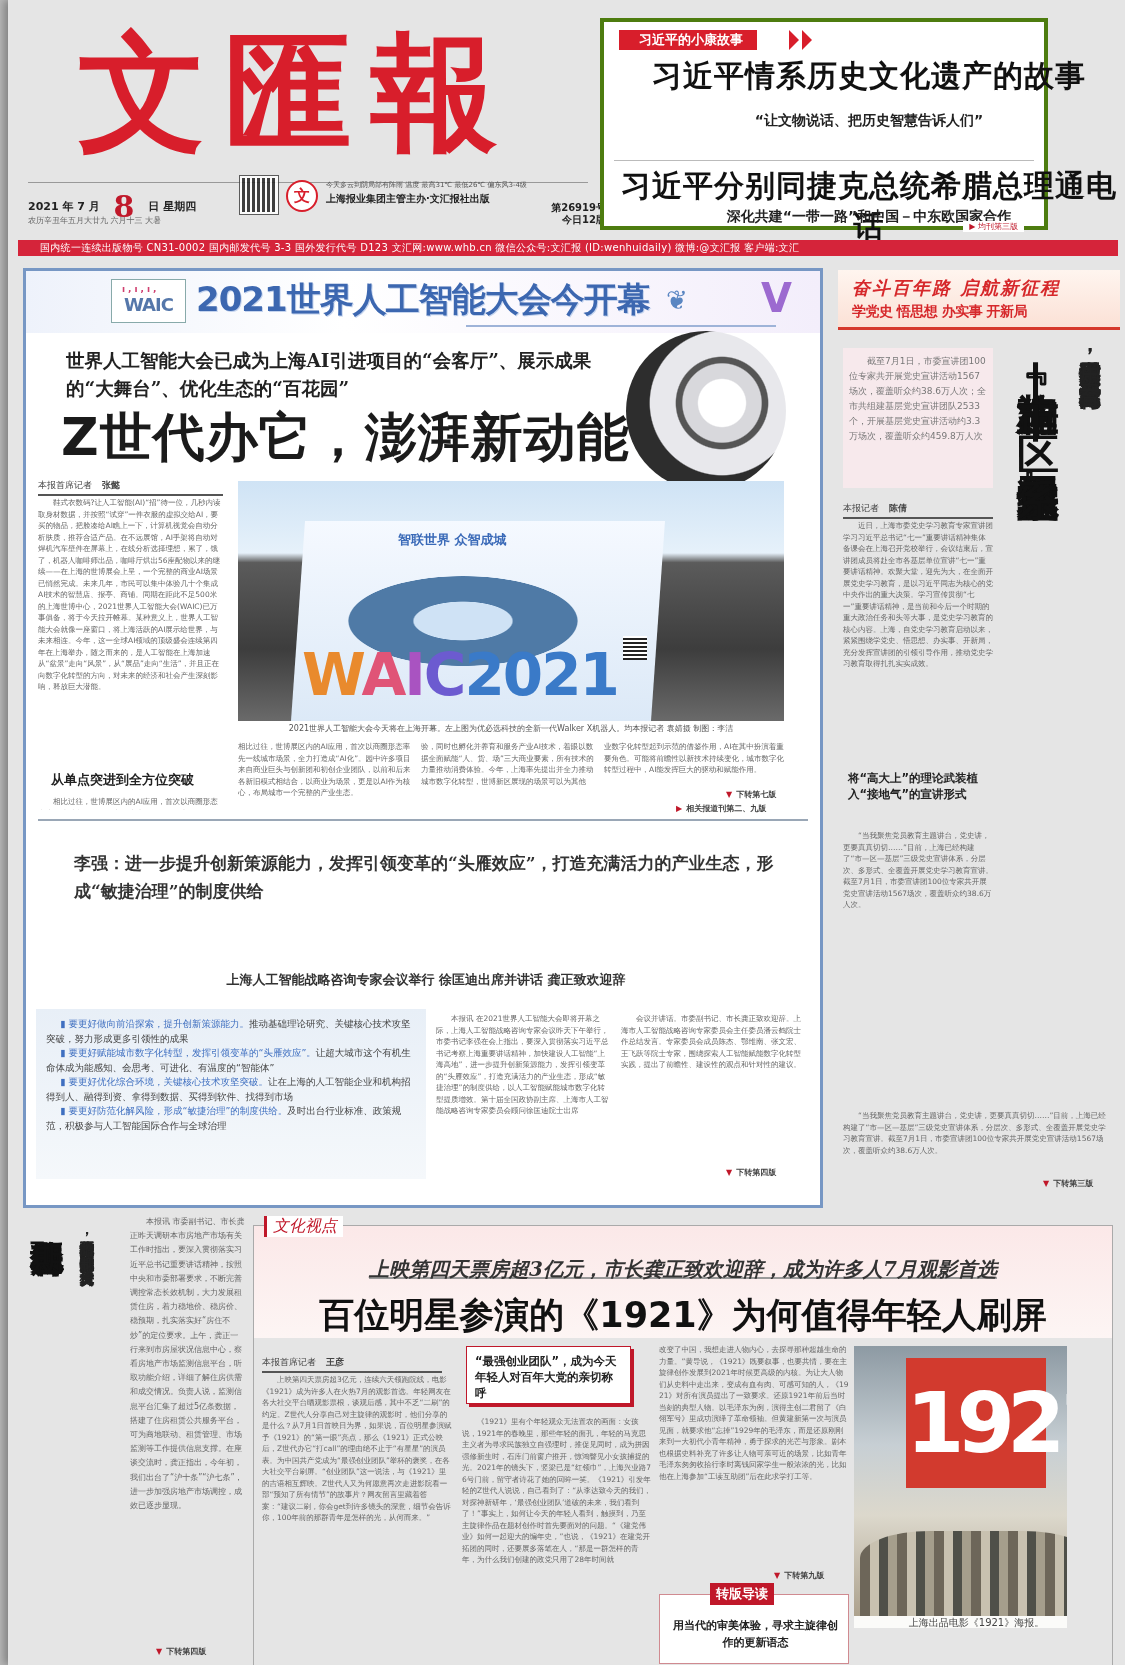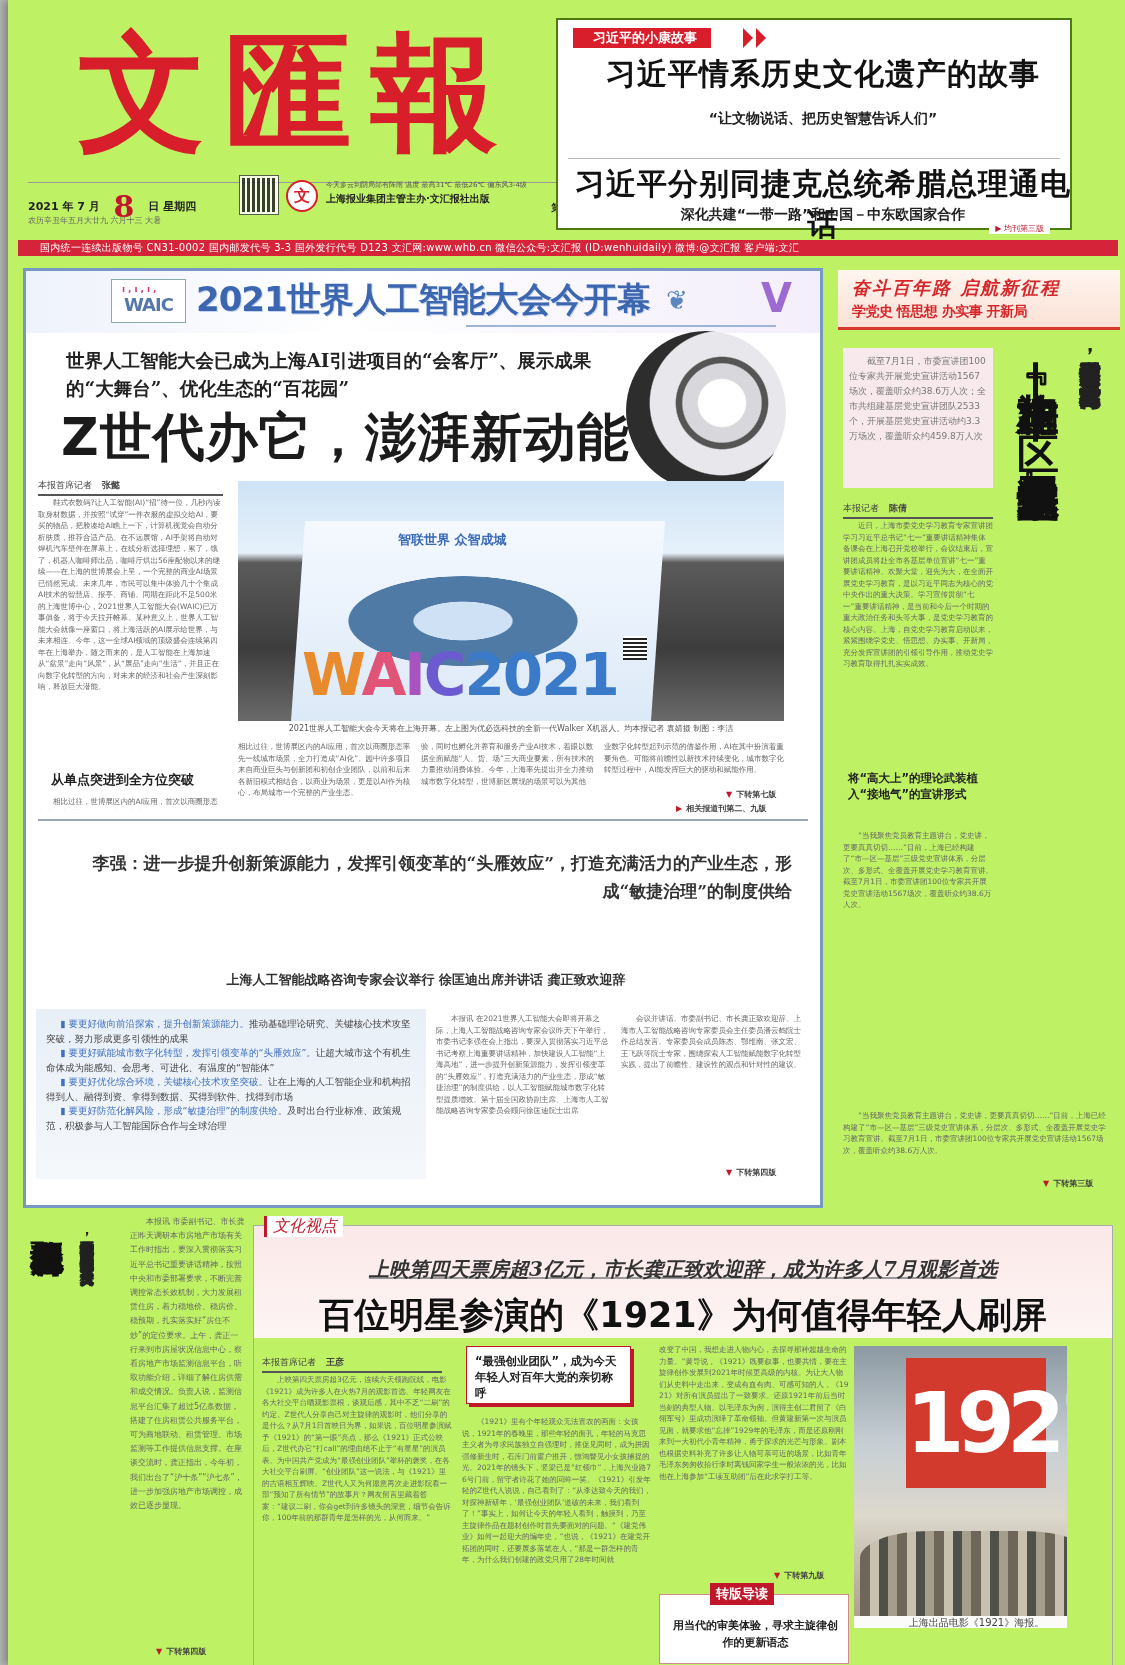--- a/index.html
+++ b/index.html
@@ -1,29 +1,29 @@
 <!DOCTYPE html>
 <html><head>
 <meta charset="utf-8">
 <style>
 *{box-sizing:border-box;margin:0;padding:0}
 html,body{width:1125px;height:1665px;overflow:hidden;background:#b9b9b9}
 body{font-family:"DejaVu Sans",sans-serif;color:#222;position:relative}
-.page{position:absolute;left:8px;top:0;width:1117px;height:1665px;background:#bef264;box-shadow:-4px 0 8px rgba(0,0,0,.3)}
+.page{position:absolute;left:8px;top:0;width:1117px;height:1665px;background:#e5e5e5;box-shadow:-4px 0 8px rgba(0,0,0,.3)}
 .abs{position:absolute}
 .masthead{left:70px;top:22px;font-family:"DejaVu Serif",serif;font-weight:bold;color:#d81e2b;font-size:128px;letter-spacing:18px;line-height:140px}
 .dateline{left:20px;top:182px;width:560px;border-top:1px solid #999;padding-top:6px;font-size:11px;font-weight:bold}
 .dateline .big{font-family:"DejaVu Serif",serif;color:#c0182a;font-size:30px;font-weight:bold;vertical-align:middle;margin:0 10px}
 .lunar{left:20px;top:215px;font-size:8px;color:#666}
 .qr{left:232px;top:176px;width:38px;height:38px;background:repeating-linear-gradient(90deg,#222 0 3px,#fff 3px 5px),#222;opacity:.85;border:2px solid #fff;outline:1px solid #444}
 .logo-mark{left:278px;top:180px;width:32px;height:32px;border-radius:50%;background:#fff;border:2px solid #d81e2b;color:#d81e2b;font-size:16px;font-weight:bold;text-align:center;line-height:28px}
 .pubinfo{left:318px;top:180px;width:260px;font-size:7px;color:#555;line-height:10px}
 .pubinfo .org{font-size:10px;font-weight:bold;color:#222;margin-top:4px}
 .pubinfo .num{font-size:10px;font-weight:bold;color:#222;position:absolute;right:-20px;top:22px;text-align:right;line-height:12px}
-.topbox{left:548px;top:18px;width:516px;height:212px;border:2px solid #4d7c0f;background:#fff}
+.topbox{left:592px;top:18px;width:448px;height:212px;border:4px solid #4d7c0f;background:#fff}
 .kicker{position:absolute;left:15px;top:8px;height:20px;background:#d81e2b;color:#fff;font-size:13px;font-weight:bold;padding:0 14px 0 20px;line-height:20px}
 .kicker-arrow{position:absolute;left:185px;top:8px;width:0;height:0;border-top:10px solid transparent;border-bottom:10px solid transparent;border-left:10px solid #d81e2b}
 .kicker-arrow2{position:absolute;left:198px;top:8px;width:0;height:0;border-top:10px solid transparent;border-bottom:10px solid transparent;border-left:10px solid #d81e2b}
 .topbox h2{position:absolute;left:15px;width:500px;text-align:center;font-family:"DejaVu Serif",serif;font-weight:bold;font-size:30px;color:#111;letter-spacing:1px}
 .topbox .sub{position:absolute;left:15px;width:500px;text-align:center;font-weight:bold;font-size:14px;color:#222}
 .topbox .divider{position:absolute;left:10px;right:10px;top:138px;border-top:1px solid #bbb}
 .topbox .cont{position:absolute;right:20px;bottom:-6px;background:#fff;padding:0 6px;font-size:8px;color:#666}
 .topbox .cont span{color:#c0182a}
 .redbar{left:10px;top:240px;width:1100px;height:16px;background:#d5243a;color:#fff;font-size:10px;line-height:16px;padding-left:22px;white-space:nowrap;overflow:hidden;letter-spacing:.3px}
 .waic-box{left:15px;top:268px;width:800px;height:940px;border:3px solid #7797c4;background:#fff}
@@ -46,21 +46,21 @@
 .photo .slogan{position:absolute;left:160px;top:50px;font-size:13px;color:#3a6ab8;font-weight:bold}
 .photo .pqr{position:absolute;left:385px;top:155px;width:24px;height:24px;background:repeating-linear-gradient(0deg,#222 0 2px,#fff 2px 4px)}
 .caption{position:absolute;left:212px;top:452px;width:546px;font-size:8px;color:#555;text-align:center}
 .byline{position:absolute;font-size:9px;color:#444;border-bottom:2px solid #555;padding-bottom:2px}
 .byline b{font-weight:bold;margin-left:10px}
 .bodytext{position:absolute;font-size:7.5px;line-height:11.5px;color:#666;text-indent:2em;overflow:hidden;word-break:break-all}
 .subhead{position:absolute;font-weight:bold;font-size:13px;color:#222}
 .jump{position:absolute;font-size:8px;color:#444;font-weight:bold}
 .jump .tri{color:#c0182a;margin-right:4px}
 .hr{position:absolute;border-top:2px solid #9aa7b6}
-.ai-deck{position:absolute;left:66px;top:578px;width:700px;text-align:right;font-family:"DejaVu Serif",serif;font-weight:bold;font-size:17px;line-height:28px;color:#333}
+.ai-deck{position:absolute;left:48px;top:578px;width:700px;text-align:left;font-family:"DejaVu Serif",serif;font-weight:bold;font-size:17px;line-height:28px;color:#333}
 .ai-head{position:absolute;left:10px;top:632px;width:780px;text-align:center;font-family:"DejaVu Serif",serif;font-weight:bold;font-size:38px;color:#111;letter-spacing:1px}
 .ai-sub{position:absolute;left:60px;top:700px;width:680px;text-align:center;font-family:"DejaVu Serif",serif;font-weight:bold;font-size:13px;color:#333}
 .bluebox{position:absolute;left:10px;top:738px;width:390px;height:170px;background:linear-gradient(180deg,#e8eff7,#f5f8fb);padding:8px 10px;font-size:9.5px;line-height:14.5px;color:#444}
 .bluebox p{text-indent:1.5em;margin-bottom:0}
 .bluebox .hl{color:#3f6fc0}
 .bluebox .sq{color:#3f6fc0}
 .party-banner{left:830px;top:270px;width:282px;height:60px;background:linear-gradient(180deg,#fff5ef,#fbe1d6);border-bottom:3px solid #d6382b}
 .party-banner .l1{position:absolute;left:14px;top:6px;font-family:"DejaVu Serif",serif;font-style:italic;color:#d6282b;font-size:18px;font-weight:bold;letter-spacing:2px}
 .party-banner .l2{position:absolute;left:14px;top:33px;color:#d6282b;font-size:14px;font-weight:bold;letter-spacing:-.5px}
 .pinkbox{left:835px;top:348px;width:150px;height:140px;background:#f7e9ec;font-size:9px;line-height:15px;color:#777;padding:6px 6px;text-indent:2em}

